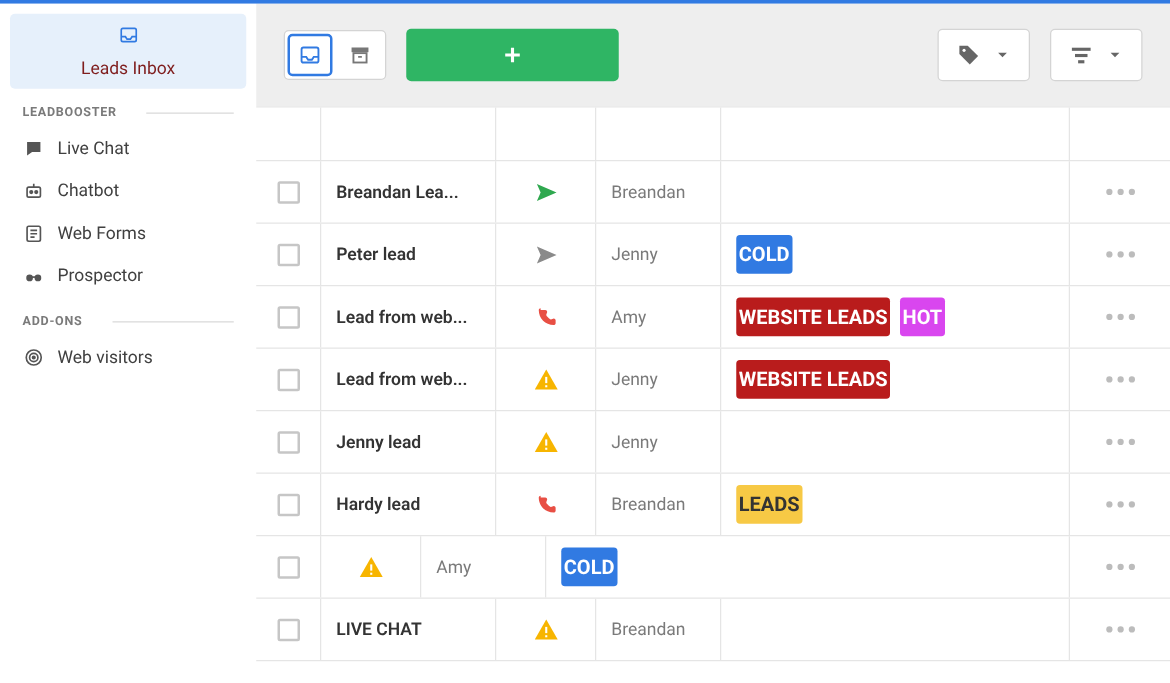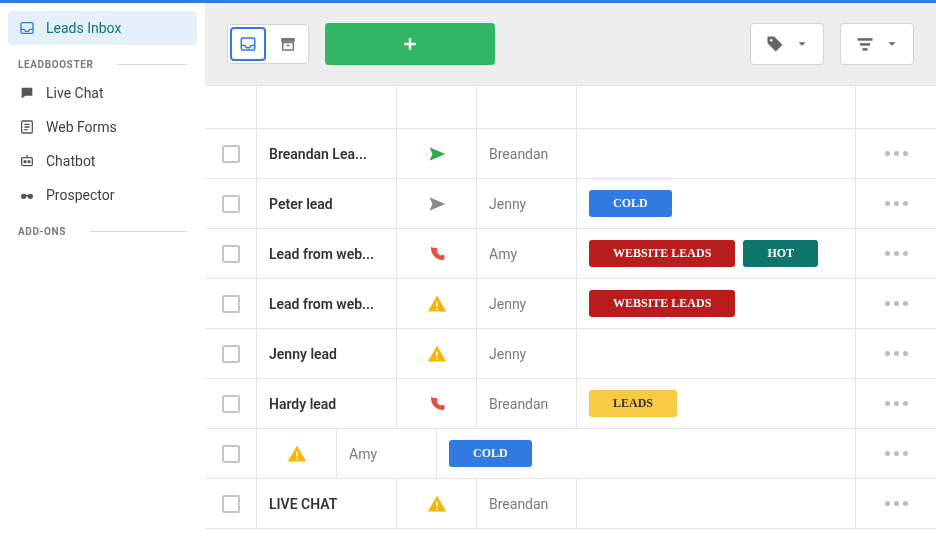--- a/index.html
+++ b/index.html
@@ -1,21 +1,21 @@
 <!DOCTYPE html>
 <html><head>
 <meta charset="utf-8">
 <style>
   * { box-sizing: border-box; margin: 0; padding: 0; }
   body { font-family: -apple-system, BlinkMacSystemFont, "Segoe UI", Roboto, Arial, sans-serif; font-size: 14px; color: #333; background: #fff; }
   .app { display: flex; width: 936px; height: 546px; border-top: 3px solid #317ae2; }
   
   .sidebar { width: 205px; padding: 8px 8px; background: #fff; }
   .sidebar-item { display: flex; align-items: center; gap: 10px; padding: 8px 10px; border-radius: 4px; cursor: pointer; color: #404040; }
-  .sidebar-item.active { background: #e6f0fb; color: #0f766e; }
+  .sidebar-item.active { background: #e6f0fb; color: #7f1d1d; flex-direction: column; }
   .sidebar-item .icon { width: 18px; height: 18px; display: flex; align-items: center; justify-content: center; flex-shrink: 0; }
   .section-header { display: flex; align-items: center; gap: 24px; padding: 14px 10px 6px 10px; font-size: 10px; letter-spacing: 0.6px; color: #7a7a7a; font-weight: 700; }
   .section-header .line { flex: 1; height: 1px; background: #d9d9d9; }
   
   .main { flex: 1; display: flex; flex-direction: column; }
   .toolbar { background: #eeeeee; padding: 20px 22px; display: flex; align-items: center; gap: 16px; }
   .btn-group { display: flex; border-radius: 4px; background: #fff; border: 1px solid #d4d4d4; overflow: hidden; }
   .btn-group .tb-btn { width: 40px; height: 38px; display: flex; align-items: center; justify-content: center; cursor: pointer; }
   .btn-group .tb-btn.active { border: 2px solid #317ae2; border-radius: 4px; margin: 2px; width: 36px; height: 34px; }
   .btn-add { width: 170px; height: 42px; background: #2fb564; border-radius: 4px; display: flex; align-items: center; justify-content: center; cursor: pointer; }
@@ -25,23 +25,23 @@
   .table-head { display: flex; border-top: 1px solid #e5e5e5; border-bottom: 1px solid #e5e5e5; height: 44px; background: #fff; }
   .table-body .row { display: flex; border-bottom: 1px solid #e5e5e5; height: 50px; align-items: center; }
   .cell { border-right: 1px solid #e5e5e5; height: 100%; display: flex; align-items: center; padding: 0 12px; }
   .col-check { width: 52px; justify-content: center; }
   .col-title { width: 140px; font-weight: 600; color: #333; overflow: hidden; white-space: nowrap; text-overflow: ellipsis; }
   .col-activity { width: 80px; justify-content: center; }
   .col-owner { width: 100px; color: #7a7a7a; }
   .col-labels { flex: 1; gap: 8px; }
   .col-actions { width: 80px; justify-content: center; border-right: none; }
   .checkbox { width: 18px; height: 18px; border: 2px solid #c6c6c6; border-radius: 2px; background: #fff; cursor: pointer; }
-  .label-tag { padding: 6px 24px; border-radius: 3px; font-size: 12px; font-weight: 700; color: #fff; font-family: Liberation Serif, serif; }
+  .label-tag { padding: 6px 2px; border-radius: 3px; font-size: 16px; font-weight: 700; color: #fff; }
   .label-COLD { background: #317ae2; }
-  .label-HOT { background: #0f766e; }
+  .label-HOT { background: #d946ef; }
   .label-WARM { background: #f7c945; color: #333; }
   .label-WEBSITE_LEADS { background: #b91c1c; }
   .dots { display: flex; gap: 4px; cursor: pointer; }
   .dots span { width: 5px; height: 5px; background: #bcbcbc; border-radius: 50%; }
   
   svg { display: block; }
 </style>
 </head>
 <body>
 
@@ -66,51 +66,61 @@
       <span class="icon">
         <svg width="16" height="16" viewBox="0 0 24 24" fill="#555">
             <path d="M4 4h16v12H10l-6 4V4z"></path>
           </svg>
       </span>
       <span>Live Chat</span>
     </div>
     <div class="sidebar-item">
       <span class="icon">
         <svg width="16" height="16" viewBox="0 0 24 24" fill="none" stroke="#555" stroke-width="2">
-            <rect x="4" y="3" width="16" height="18" rx="2"></rect>
-            <path d="M8 8h8M8 12h8M8 16h5"></path>
-          </svg>
-      </span>
-      <span>Web Forms</span>
-    </div>
-    <div class="sidebar-item">
-      <span class="icon">
-        <svg width="16" height="16" viewBox="0 0 24 24" fill="none" stroke="#555" stroke-width="2">
             <rect x="4" y="7" width="16" height="12" rx="2"></rect>
             <circle cx="9" cy="13" r="1.5" fill="#555"></circle>
             <circle cx="15" cy="13" r="1.5" fill="#555"></circle>
             <path d="M12 7V3"></path>
           </svg>
       </span>
       <span>Chatbot</span>
     </div>
     <div class="sidebar-item">
       <span class="icon">
+        <svg width="16" height="16" viewBox="0 0 24 24" fill="none" stroke="#555" stroke-width="2">
+            <rect x="4" y="3" width="16" height="18" rx="2"></rect>
+            <path d="M8 8h8M8 12h8M8 16h5"></path>
+          </svg>
+      </span>
+      <span>Web Forms</span>
+    </div>
+    <div class="sidebar-item">
+      <span class="icon">
         <svg width="16" height="16" viewBox="0 0 24 24" fill="#555">
             <circle cx="7" cy="14" r="4"></circle>
             <circle cx="17" cy="14" r="4"></circle>
             <rect x="10" y="12" width="4" height="2"></rect>
           </svg>
       </span>
       <span>Prospector</span>
     </div>
 
     <div class="section-header">
       <span>ADD-ONS</span>
         <div class="line"></div>
+    </div>
+    <div class="sidebar-item">
+      <span class="icon">
+        <svg width="16" height="16" viewBox="0 0 24 24" fill="none" stroke="#555" stroke-width="2">
+            <circle cx="12" cy="12" r="9"></circle>
+            <circle cx="12" cy="12" r="5"></circle>
+            <circle cx="12" cy="12" r="1.5" fill="#555"></circle>
+          </svg>
+      </span>
+      <span>Web visitors</span>
     </div>
   </div>
 
   <div class="main">
     <div class="toolbar">
       <div class="btn-group">
         <div class="tb-btn active">
           <svg width="18" height="18" viewBox="0 0 24 24" fill="none" stroke="#317ae2" stroke-width="2">
               <rect x="3" y="4" width="18" height="16" rx="2"></rect>
               <path d="M3 14h5l2 3h4l2-3h5"></path>

